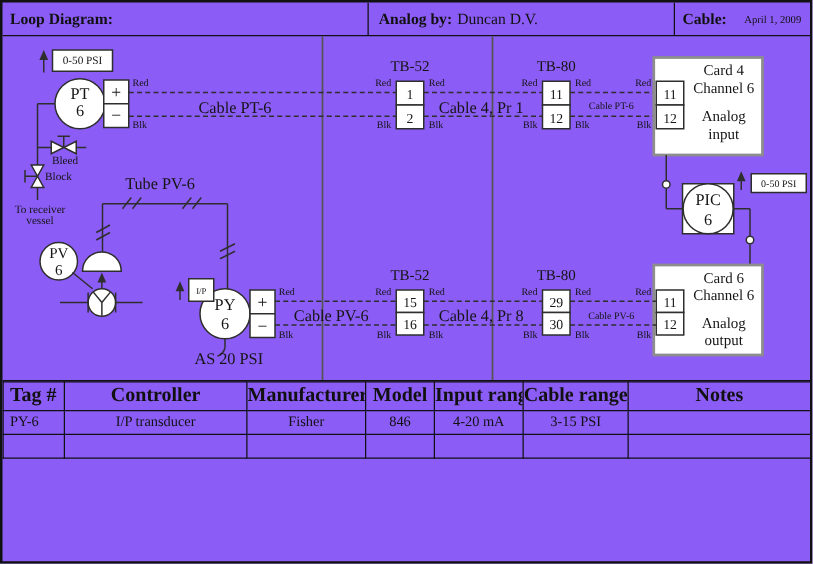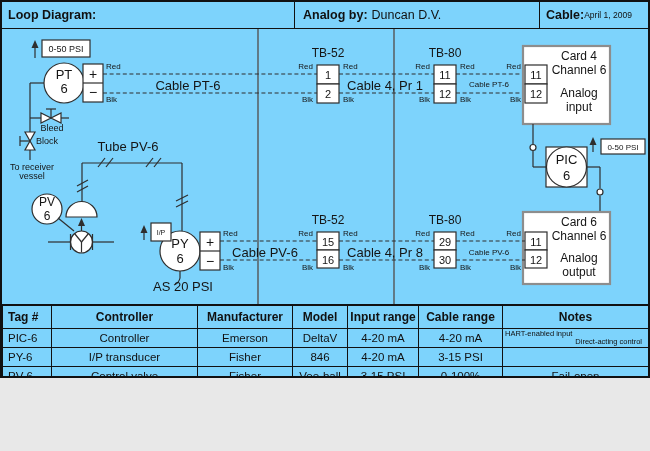--- a/index.html
+++ b/index.html
@@ -1,27 +1,27 @@
 <!DOCTYPE html>
 <html><head>
 <meta charset="utf-8">
 <style>
   html,body{margin:0;padding:0;background:#e8e8e8;}
   .page{
-    position:relative; width:650px; height:378px; box-sizing:border-box;
-    background:#7dd3fc; border:2px solid #111; overflow:hidden;
-    font-family:Liberation Sans, sans-serif; color:#111;
+    position:relative; width:650px; height:451px; box-sizing:border-box;
+    background:#8b5cf6; border:2px solid #111; overflow:hidden;
+    font-family:Liberation Serif, serif; color:#111;
   }
   
   .titlebar{display:flex; height:26px; border-bottom:1.5px solid #111;}
   .titlebar .cell{box-sizing:border-box; display:flex; align-items:center; border-right:1.5px solid #111;}
   .titlebar .cell:last-child{border-right:none;}
   .tb-label{font-weight:bold; font-size:12.5px; white-space:pre;}
   .tb-value{font-size:12.5px; margin-left:4px; white-space:pre;}
-  .tb-value-small{font-size:8.5px; margin-left:0;}
+  .tb-value-small{font-size:8.5px; margin-left:14px;}
   .c1{width:293px; padding-left:6px;}
   .c2{width:245px; padding-left:8px;}
   .c3{width:108px; padding-left:6px;}
   
   .sectionbar{display:flex; height:27px; border-bottom:1.5px solid #111;}
   .sectionbar .scell{box-sizing:border-box; display:flex; align-items:center; justify-content:center;
     font-size:12px; border-right:1.5px solid #555;}
   .sectionbar .scell:last-child{border-right:none;}
   .s1{width:256px;} .s2{width:136px;} .s3{width:254px;}
   
@@ -42,21 +42,21 @@
   svg .t8s{font-size:8px; text-anchor:start;}
   svg .t8e{font-size:8px; text-anchor:end;}
   svg .t8m{font-size:8px; text-anchor:middle;}
   svg .t7{font-size:7px; text-anchor:middle;}
   
   .tablewrap{height:119px; border-top:0.5px solid #111;}
   table.spec{border-collapse:collapse; table-layout:fixed; width:646px;}
   table.spec th, table.spec td{
     box-sizing:border-box; border:1.3px solid #111; overflow:hidden; white-space:nowrap;
   }
-  table.spec th{font-size:12px; font-weight:bold; height:23px; text-align:center; padding:0;margin-left:26px;}
+  table.spec th{font-size:16px; font-weight:bold; height:23px; text-align:center; padding:0;margin-left:26px;}
   table.spec td{font-size:11.5px; height:19px; text-align:center; padding:0;}
   table.spec .left{text-align:left; padding-left:5px;}
   .notes-two-lines{line-height:8px; font-size:7.5px;}
   .notes-two-lines .nl1{text-align:left; padding-left:2px;}
   .notes-two-lines .nl2{text-align:right; padding-right:6px;}
 </style>
 </head>
 <body>
 
 <div class="page">
@@ -332,52 +332,29 @@
           <th>Controller</th>
           <th>Manufacturer</th>
           <th>Model</th>
           <th>Input range</th>
           <th>Cable range</th>
           <th>Notes</th>
         </tr>
       </thead>
       <tbody>
         <tr>
-          <td class="left">PIC-6</td>
-          <td>Controller</td>
-          <td>Emerson</td>
-          <td>DeltaV</td>
-          <td>4-20 mA</td>
-          <td>4-20 mA</td>
-          <td>
-            <div class="notes-two-lines">
-              <div class="nl1">HART-enabled input</div>
-              <div class="nl2">Direct-acting control</div>
-            </div>
-          </td>
-        </tr>
-        <tr>
           <td class="left">PY-6</td>
           <td>I/P transducer</td>
           <td>Fisher</td>
           <td>846</td>
           <td>4-20 mA</td>
           <td>3-15 PSI</td>
           <td></td>
         </tr>
         <tr>
-          <td class="left">PV-6</td>
-          <td>Control valve</td>
-          <td>Fisher</td>
-          <td>Vee-ball</td>
-          <td>3-15 PSI</td>
-          <td>0-100%</td>
-          <td>Fail-open</td>
-        </tr>
-        <tr>
           <td class="left"></td>
           <td></td>
           <td></td>
           <td></td>
           <td></td>
           <td></td>
           <td></td>
         </tr>
       </tbody>
     </table>

